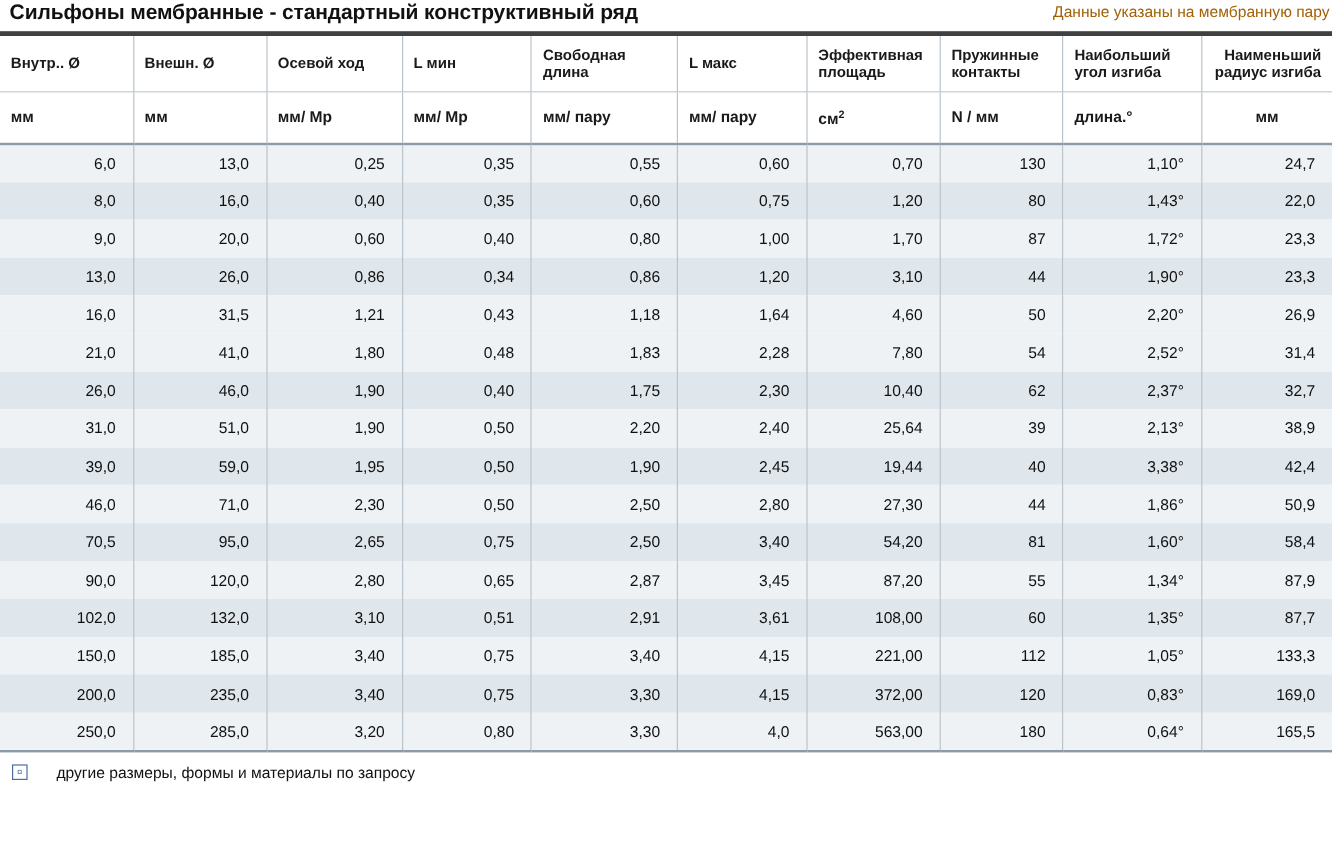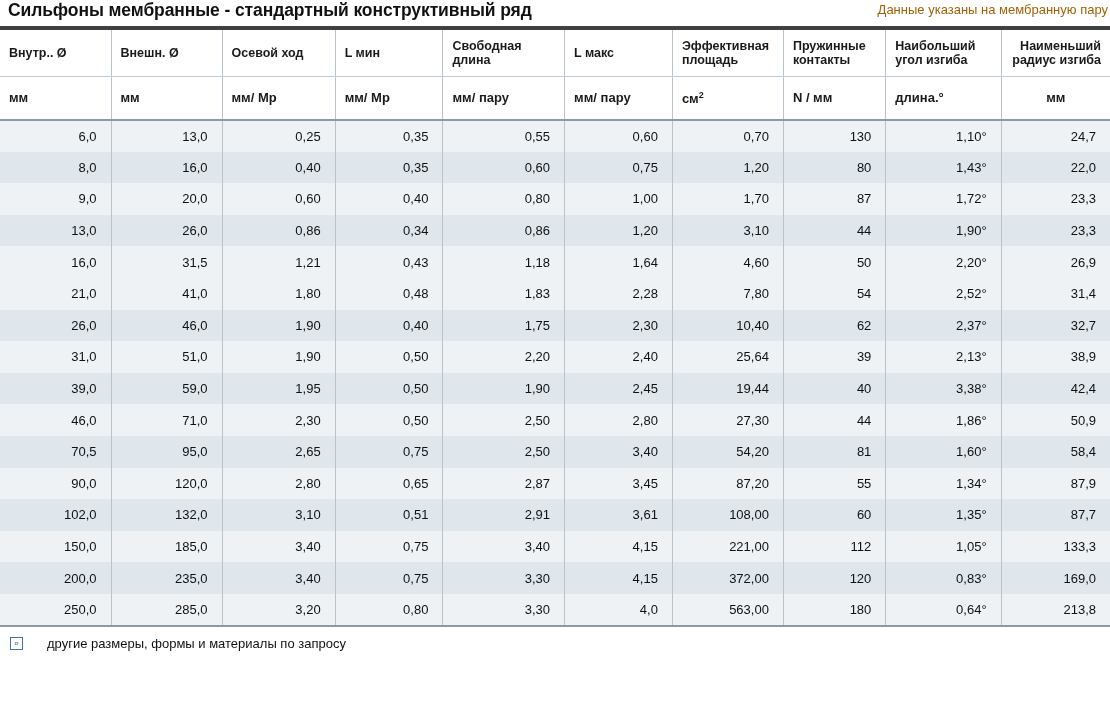--- a/index.html
+++ b/index.html
@@ -405,21 +405,21 @@
         <tr class="odd">
           <td class="col-dim">250,0</td>
           <td class="col-dim">285,0</td>
           <td class="col-dim">3,20</td>
           <td class="col-dim">0,80</td>
           <td class="col-dim">3,30</td>
           <td class="col-dim">4,0</td>
           <td class="col-dim">563,00</td>
           <td class="col-dim">180</td>
           <td class="col-dim">0,64°</td>
-          <td class="col-dim">213,8</td>
+          <td class="col-dim">165,5</td>
         </tr>
       </tbody>
   </table>
 
   <div class="footer">
     <span class="marker">¤</span>
     <span class="foot-text">другие размеры, формы и материалы по запросу</span>
   </div>
 
 </div>

